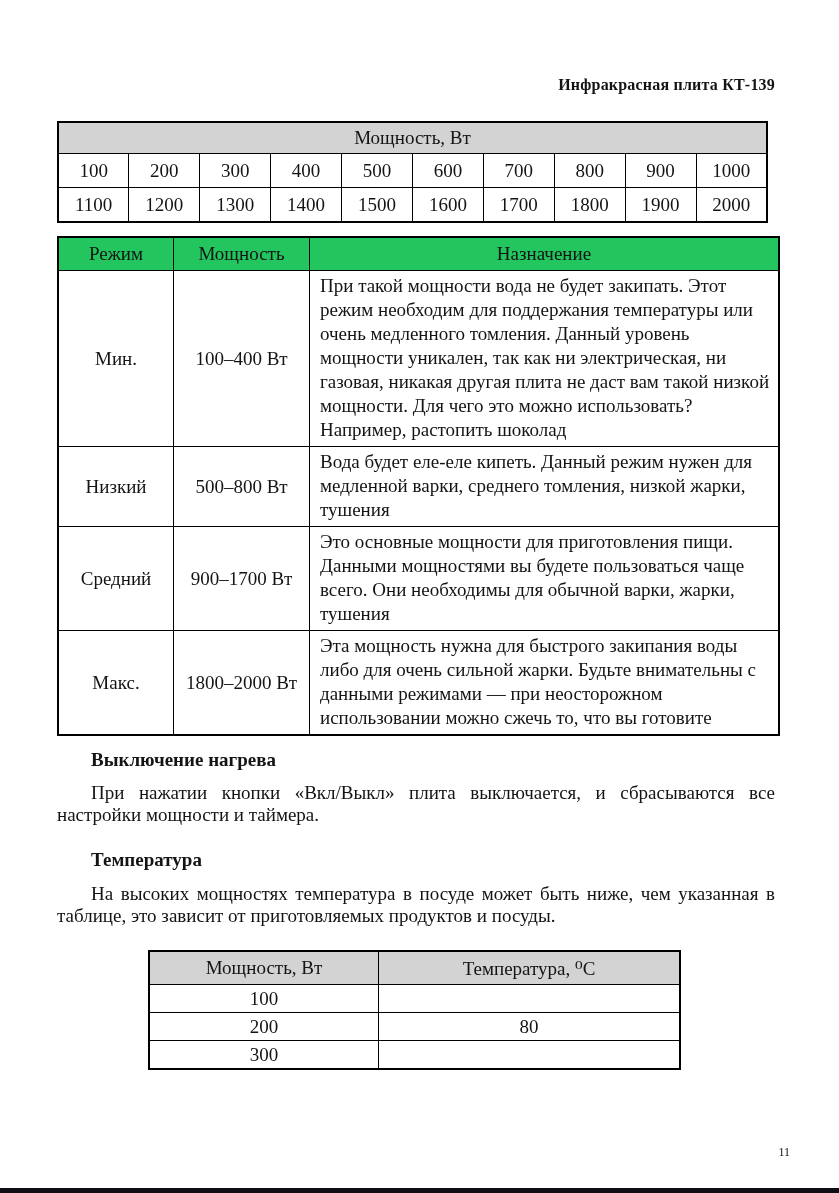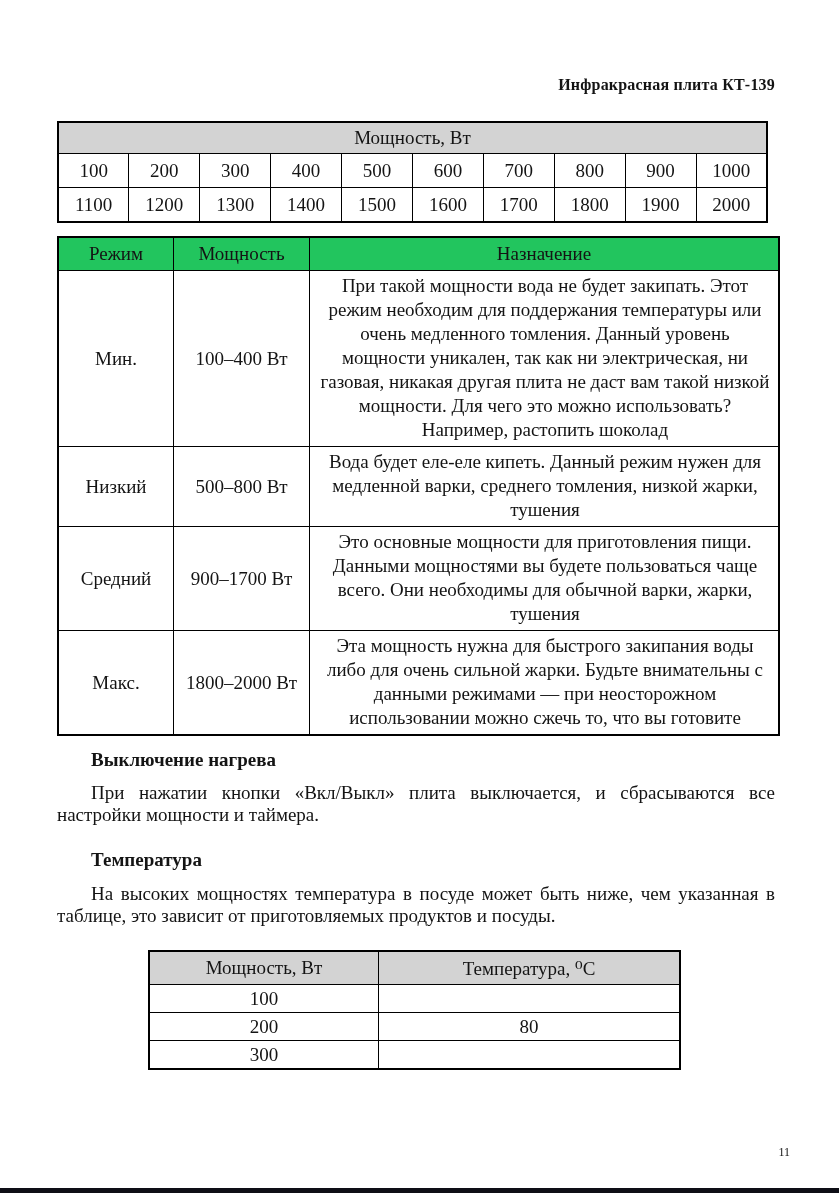--- a/index.html
+++ b/index.html
@@ -66,21 +66,21 @@
   }
   .mode-table td { border: 1px solid #000; font-size: 19px; }
   .col-mode  { width: 112px; }
   .col-power { width: 133px; }
   .col-desc  { width: 466px; }
   .cell-center { text-align: center; vertical-align: middle; }
   .cell-desc {
     padding: 3px 8px 4px 10px;
     line-height: 24px;
     vertical-align: middle;
-    text-align: center;
+    text-align: left;
   }
   .row-min  .cell-desc { height: 165px; }
   .row-low  .cell-desc { height: 70px;  }
   .row-mid  .cell-desc { height: 92px;  }
   .row-max  .cell-desc { height: 96px;  }
   .section-heading {
     font-weight: bold;
     font-size: 19px;
     margin: 13px 0 11px 0;
     padding-left: 34px;

